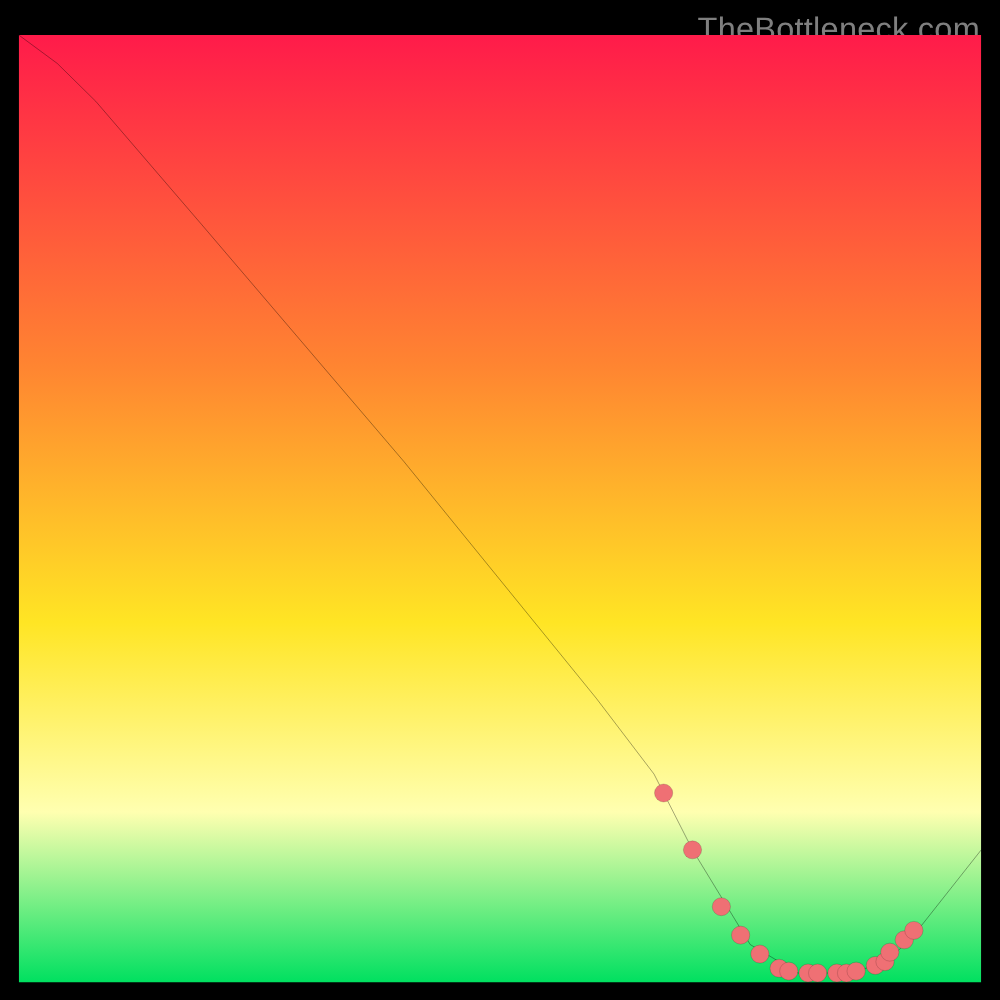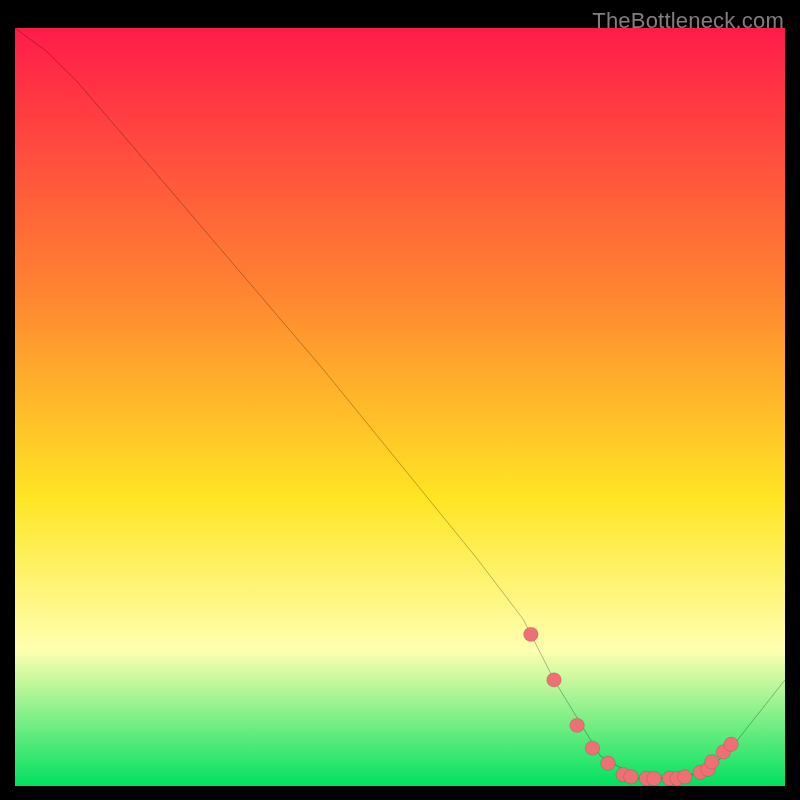--- a/index.html
+++ b/index.html
@@ -22,21 +22,21 @@
     left: 15px;
     top: 28px;
     width: 770px;
     height: 758px;
   }
   .watermark {
     position: absolute;
     top: 8px;
     right: 16px;
     color: #7f7f7f;
-    font-size: 22px;
+    font-size: 26px;
     font-weight: 400;
     letter-spacing: 0.2px;
     user-select: none;
   }
 </style>
 </head>
 <body>
 
 <div class="stage">
   <div class="watermark">TheBottleneck.com</div>

